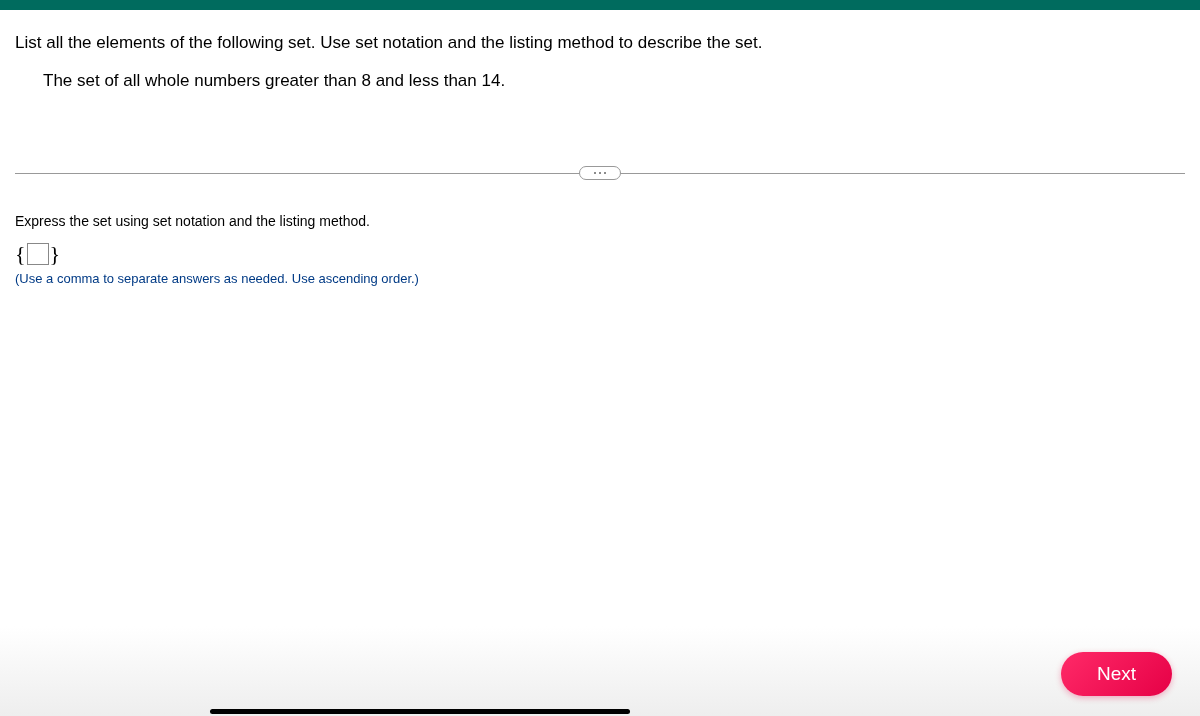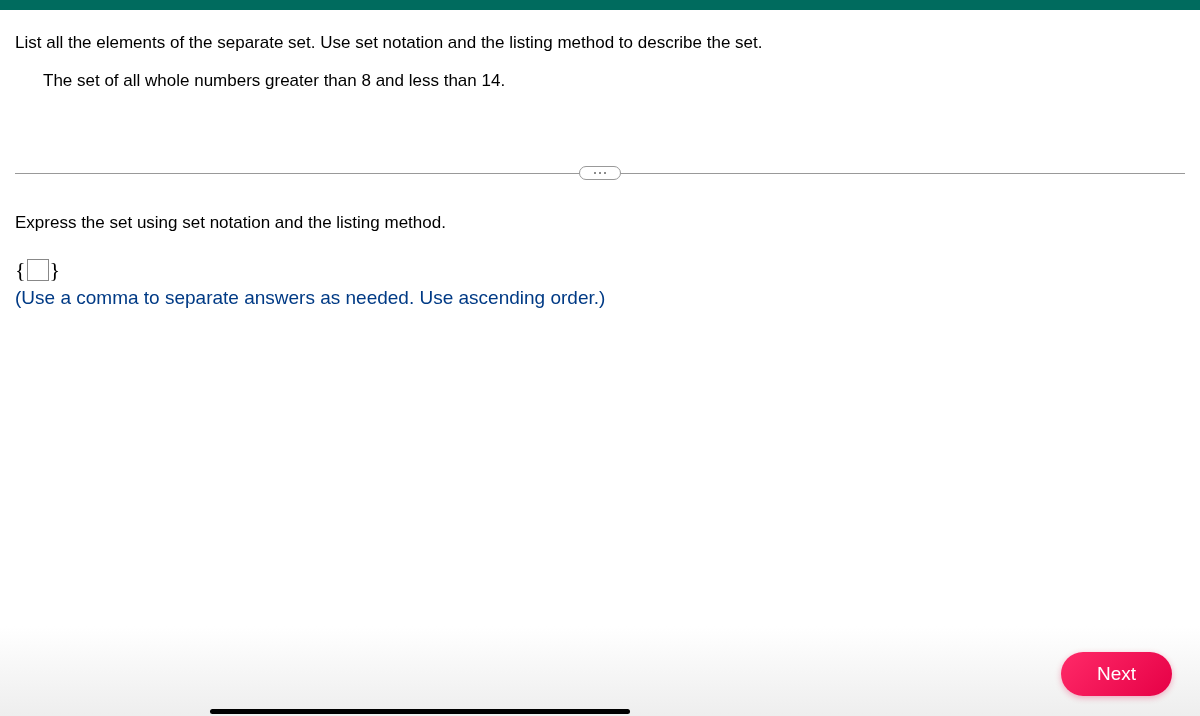--- a/index.html
+++ b/index.html
@@ -69,23 +69,23 @@
       display: flex;
       gap: 3px;
     }
     .divider-dots span {
       width: 2px;
       height: 2px;
       background: #666;
       border-radius: 50%;
     }
     .answer-prompt {
-      font-size: 17px;
+      font-size: 14px;
       color: #000;
-      margin-bottom: 24px;
+      margin-bottom: 12px;
       padding: 0 0 0 0;
     }
     .answer-row {
       display: flex;
       align-items: center;
       gap: 1px;
       margin-bottom: 4px;
       padding-left: 0;
     }
     .brace {
@@ -96,21 +96,21 @@
     .answer-input {
       width: 22px;
       height: 22px;
       border: 1px solid #888;
       background: #fff;
       font-size: 14px;
       text-align: center;
       padding: 0;
     }
     .hint-text {
-      font-size: 19px;
+      font-size: 13px;
       color: #003a85;
       margin-top: 2px;
     }
     .bottom-area {
       position: absolute;
       bottom: 0;
       left: 0;
       right: 0;
       height: 90px;
       background: linear-gradient(to bottom, #ffffff 0%, #f3f3f3 70%, #eeeeee 100%);
@@ -138,21 +138,21 @@
       background: #000;
       border-radius: 3px;
     }
   </style>
 </head>
 <body>
 
 <div class="top-bar"></div>
 
 <div class="content">
-  <div class="question-prompt">List all the elements of the separate set. Use set notation and the listing method to describe the set.</div>
+  <div class="question-prompt">List all the elements of the following set. Use set notation and the listing method to describe the set.</div>
   <div class="question-detail">The set of all whole numbers greater than 8 and less than 14.</div>
 
   <div class="divider-wrap">
     <div class="divider-line"></div>
     <div class="divider-pill">
       <div class="divider-dots">
         <span></span>
           <span></span>
           <span></span>
       </div>

